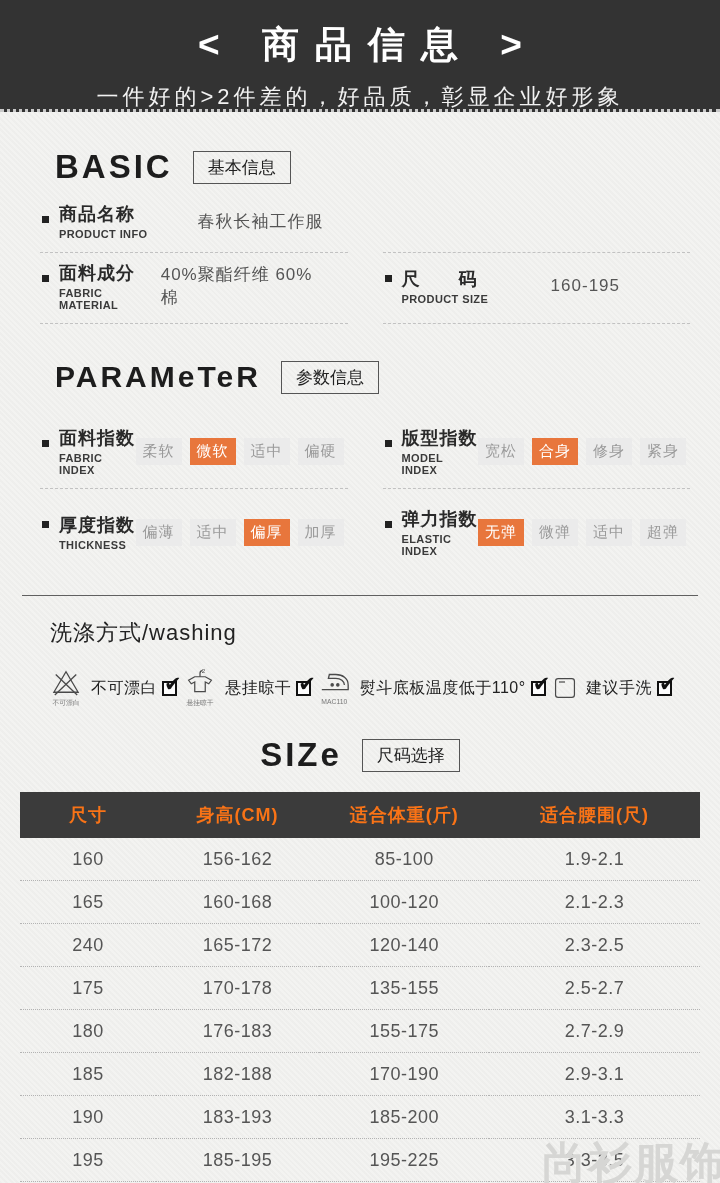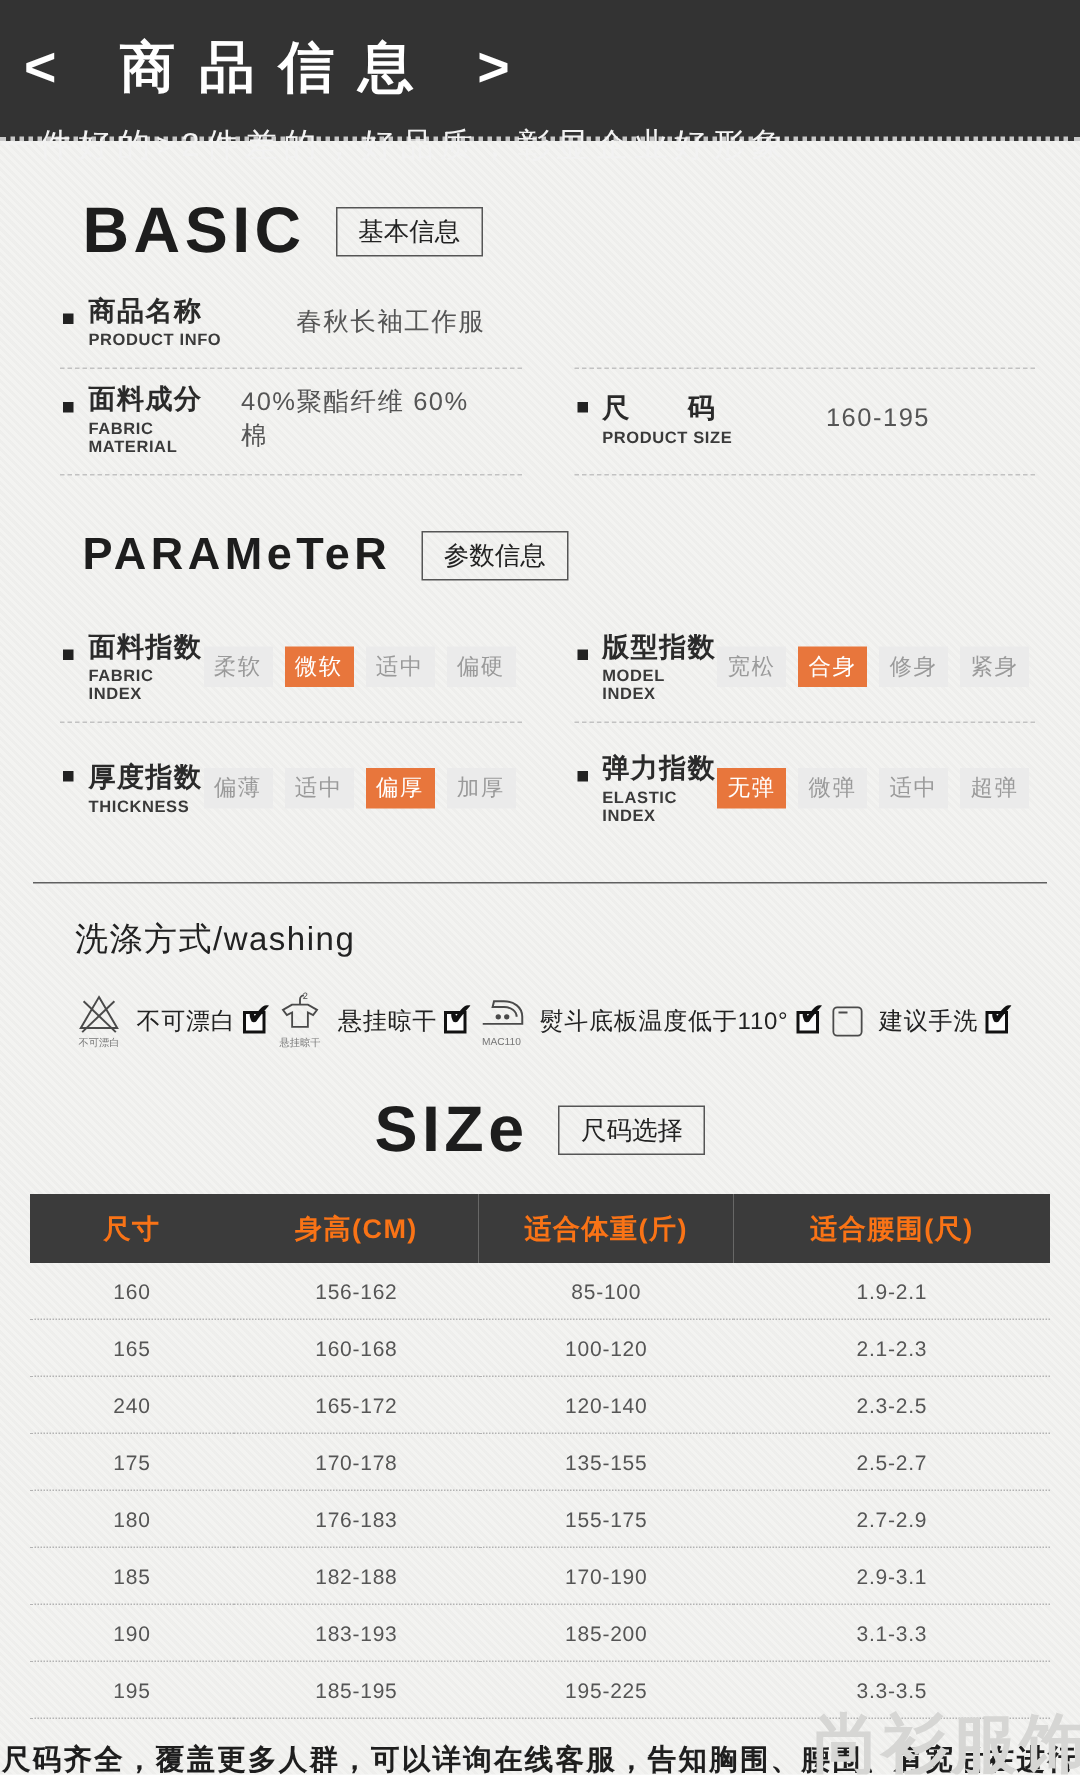--- a/index.html
+++ b/index.html
@@ -5,29 +5,29 @@
   * { margin:0; padding:0; box-sizing:border-box; }
   html,body { width:720px; }
   body { font-family:"Liberation Sans","DejaVu Sans",sans-serif; }
   .page {
     position:relative; width:720px; height:1183px; overflow:hidden;
     background-color:#f3f3f1;
     background-image:repeating-linear-gradient(45deg, rgba(0,0,0,0.018) 0 2px, rgba(255,255,255,0) 2px 4px);
   }
   
   .header {
-    height:94px; background:#333333; color:#fff; 
+    height:112px; background:#333333; color:#fff; text-align:center;
     padding-top:20px; border-bottom:3px dotted #c9c9c9;
   }
   .header-title { font-size:37px; font-weight:bold; letter-spacing:16px; text-indent:16px; }
   .header-sub { margin-top:12px; font-size:22px; letter-spacing:4px; color:#f2f2f2; }
   
   .sec-head { display:flex; align-items:center; margin:36px 0 0 55px; }
   .sec-head.center { justify-content:center; margin-left:0; }
-  .sec-head-en { font-size:43px; font-weight:bold; color:#1d1d1d; letter-spacing:3px; }
+  .sec-head-en { font-size:33px; font-weight:bold; color:#1d1d1d; letter-spacing:3px; }
   .sec-head-en.small { font-size:30px; }
   .sec-badge {
     margin-left:20px; border:1px solid #555; color:#222;
     font-size:17px; padding:4px 14px; background:transparent;
   }
   
   .info-grid { display:grid; grid-template-columns:1fr 1fr; column-gap:35px; margin:8px 30px 0 40px; }
   .info-row {
     display:flex; align-items:center; min-height:52px;
     border-bottom:1px dashed #c2c2c2; padding:8px 0 12px;
@@ -62,21 +62,21 @@
   .checkbox { width:15px; height:15px; border:2px solid #111; background:#fdfdfd; display:inline-block; position:relative; margin-left:5px; flex:none; }
   .checkbox .check { position:absolute; left:0px; top:-10px; font-size:21px; font-weight:bold; color:#111; line-height:1; }
   
   .size-head { margin-top:28px; }
   table.size-table { width:680px; margin:18px auto 0; border-collapse:collapse; }
   .size-table th {
     background:#3b3b3b; color:#f97316; font-size:18px; font-weight:bold;
     padding:11px 0; letter-spacing:1px;
   }
   .size-table td {
-    text-align:center; font-size:14px; color:#555; padding:10.5px 0;
+    text-align:center; font-size:18px; color:#555; padding:10.5px 0;
     border-bottom:1px dotted #b3b3b3; letter-spacing:0.5px;
   }
   .size-table col.c1 { width:20%; } .size-table col.c2 { width:24%; }
   .size-table col.c3 { width:25%; } .size-table col.c4 { width:31%; }
   
   .footer { margin-top:14px; text-align:center; }
   .footer-note { font-size:19px; font-weight:bold; color:#1e1e1e; letter-spacing:1.5px; }
   .watermark {
     position:absolute; right:-6px; bottom:-10px; font-size:44px; font-weight:bold;
     color:#d6d6d4; letter-spacing:2px; white-space:nowrap;

